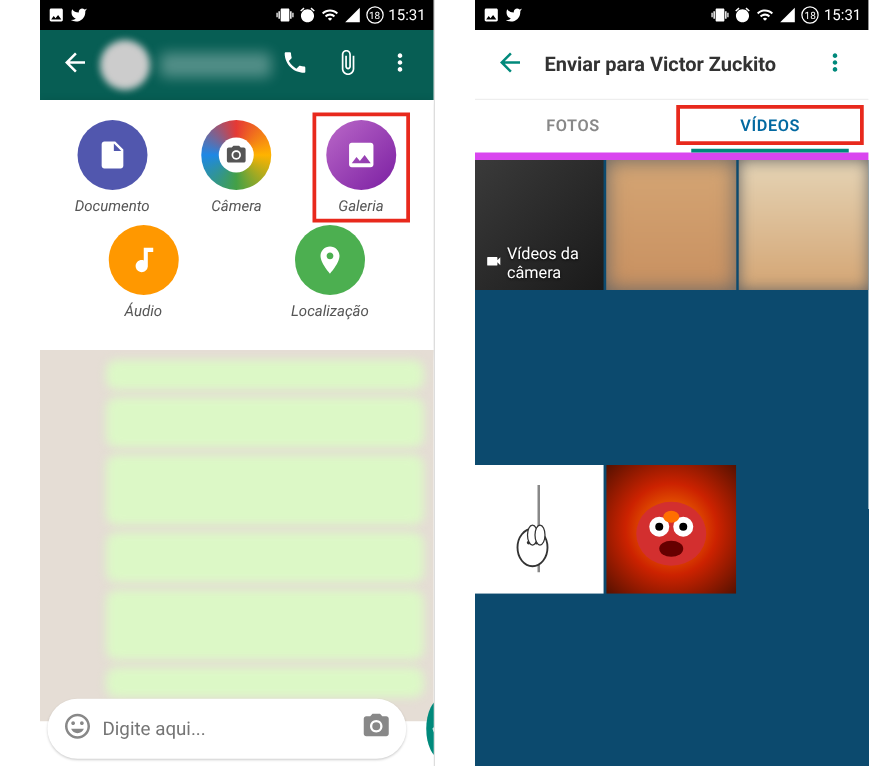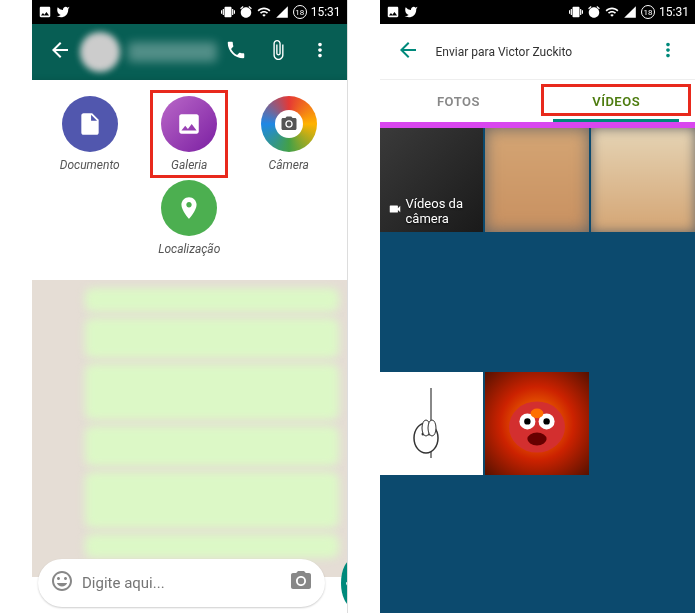--- a/index.html
+++ b/index.html
@@ -37,26 +37,26 @@
     
     
     .input-bar { position: absolute; bottom: 6px; left: 6px; right: 6px; display: flex; gap: 16px; align-items: center; }
     .input-field { flex: 1; background: #fff; border-radius: 24px; height: 48px; display: flex; align-items: center; padding: 0 12px; gap: 8px; box-shadow: 0 1px 2px rgba(0,0,0,0.2); }
     .input-field input { flex: 1; border: none; outline: none; font-size: 15px; color: #999; }
     .mic-btn { width: 48px; height: 48px; border-radius: 50%; background: #00897b; display: flex; align-items: center; justify-content: center; cursor: pointer; }
     
     
     .picker-header { height: 56px; background: #fff; display: flex; align-items: center; padding: 0 8px; color: #333; border-bottom: 1px solid #eee; }
     .picker-header .back { padding: 8px; cursor: pointer; }
-    .picker-title { flex: 1; font-size: 12px; font-weight: 400; margin-left: 8px; }
+    .picker-title { flex: 1; font-size: 16px; font-weight: 700; margin-left: 8px; }
     .picker-menu { padding: 8px; cursor: pointer; color: #00897b; }
     
     .tabs { display: flex; height: 48px; background: #fff; border-bottom: 6px solid #d946ef; }
     .tab { flex: 1; display: flex; align-items: center; justify-content: center; font-size: 13px; font-weight: 600; color: #888; cursor: pointer; position: relative; letter-spacing: 0.5px; }
-    .tab.active { color: #4d7c0f; }
+    .tab.active { color: #0369a1; }
     .tab.active::after { content: ''; position: absolute; bottom: 0; left: 10%; right: 10%; height: 3px; background: #00897b; }
     .tab-highlight { position: absolute; border: 3px solid #e8291c; left: 4px; right: 4px; top: 4px; bottom: 6px; }
     
     .gallery-grid { display: grid; grid-template-columns: 1fr 1fr 1fr; gap: 2px; background: #0c4a6e; height: calc(613px - 24px - 56px - 48px); overflow: hidden; }
     .gallery-cell { position: relative; background: #666; aspect-ratio: 1; overflow: hidden; }
     .gallery-cell .thumb { width: 100%; height: 100%; }
     .thumb-1 { background: linear-gradient(135deg, #3a3a3a, #1a1a1a); }
     .thumb-2 { background: linear-gradient(#d4a574, #c89060); filter: blur(8px); }
     .thumb-3 { background: linear-gradient(#e5d4b5, #d4a574); filter: blur(6px); }
     .thumb-4 { background: linear-gradient(135deg, #1a2a1a, #3a4a3a, #8a7a4a); }
@@ -138,40 +138,48 @@
     <div class="attach-row">
       <div class="attach-item">
         <div class="attach-circle" style="background:#5157ae">
           <svg width="26" height="26" viewBox="0 0 24 24" fill="#fff">
               <path d="M14 2H6c-1.1 0-2 .9-2 2v16c0 1.1.9 2 2 2h12c1.1 0 2-.9 2-2V8l-6-6zm-1 7V3.5L18.5 9H13z"></path>
             </svg>
         </div>
         <span class="attach-label">Documento</span>
       </div>
       <div class="attach-item">
-        <div class="highlight-red"></div>
-        <div class="attach-circle" style="background:linear-gradient(135deg,#ba68c8,#7b1fa2)">
-          <svg width="26" height="26" viewBox="0 0 24 24" fill="#fff">
-              <path d="M21 19V5c0-1.1-.9-2-2-2H5c-1.1 0-2 .9-2 2v14c0 1.1.9 2 2 2h14c1.1 0 2-.9 2-2zM8.5 13.5l2.5 3.01L14.5 12l4.5 6H5l3.5-4.5z"></path>
-            </svg>
-        </div>
-        <span class="attach-label">Galeria</span>
-      </div>
-      <div class="attach-item">
         <div class="attach-circle" style="background:conic-gradient(#e53935,#ffb300,#43a047,#1e88e5,#e53935)">
           <div style="width:28px;height:28px;border-radius:50%;background:#fff;display:flex;align-items:center;justify-content:center">
             <svg width="18" height="18" viewBox="0 0 24 24" fill="#555">
                 <path d="M12 15.2A3.2 3.2 0 1012 8.8a3.2 3.2 0 000 6.4zM9 2L7.17 4H4c-1.1 0-2 .9-2 2v12c0 1.1.9 2 2 2h16c1.1 0 2-.9 2-2V6c0-1.1-.9-2-2-2h-3.17L15 2H9zm3 15c-2.76 0-5-2.24-5-5s2.24-5 5-5 5 2.24 5 5-2.24 5-5 5z"></path>
               </svg>
           </div>
         </div>
         <span class="attach-label">Câmera</span>
       </div>
+      <div class="attach-item">
+        <div class="highlight-red"></div>
+        <div class="attach-circle" style="background:linear-gradient(135deg,#ba68c8,#7b1fa2)">
+          <svg width="26" height="26" viewBox="0 0 24 24" fill="#fff">
+              <path d="M21 19V5c0-1.1-.9-2-2-2H5c-1.1 0-2 .9-2 2v14c0 1.1.9 2 2 2h14c1.1 0 2-.9 2-2zM8.5 13.5l2.5 3.01L14.5 12l4.5 6H5l3.5-4.5z"></path>
+            </svg>
+        </div>
+        <span class="attach-label">Galeria</span>
+      </div>
     </div>
     <div class="attach-row">
+      <div class="attach-item">
+        <div class="attach-circle" style="background:#ff9800">
+          <svg width="26" height="26" viewBox="0 0 24 24" fill="#fff">
+              <path d="M12 3v9.28c-.47-.17-.97-.28-1.5-.28C8.01 12 6 14.01 6 16.5S8.01 21 10.5 21c2.31 0 4.2-1.75 4.45-4H15V6h4V3h-7z"></path>
+            </svg>
+        </div>
+        <span class="attach-label">Áudio</span>
+      </div>
       <div class="attach-item">
         <div class="attach-circle" style="background:#4caf50">
           <svg width="26" height="26" viewBox="0 0 24 24" fill="#fff">
               <path d="M12 2C8.13 2 5 5.13 5 9c0 5.25 7 13 7 13s7-7.75 7-13c0-3.87-3.13-7-7-7zm0 9.5c-1.38 0-2.5-1.12-2.5-2.5s1.12-2.5 2.5-2.5 2.5 1.12 2.5 2.5-1.12 2.5-2.5 2.5z"></path>
             </svg>
         </div>
         <span class="attach-label">Localização</span>
       </div>
     </div>
   </div>

